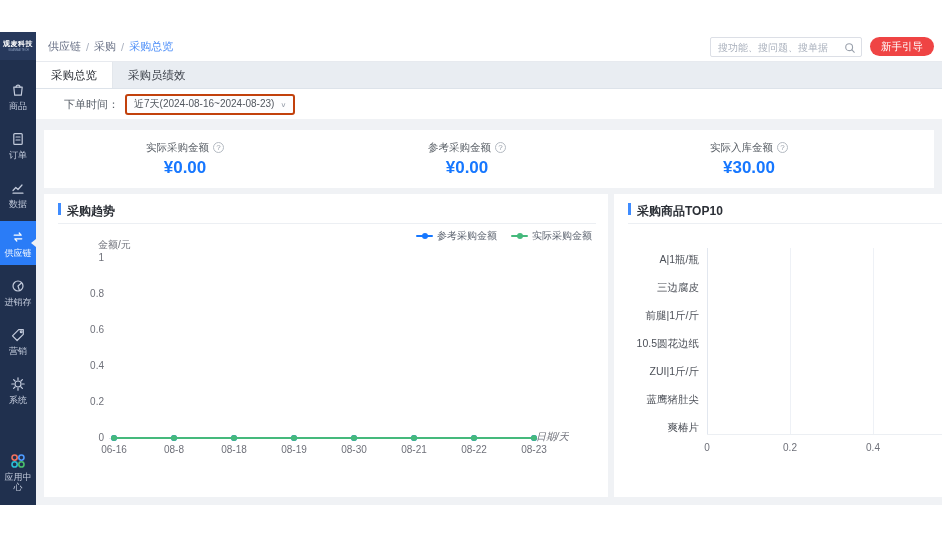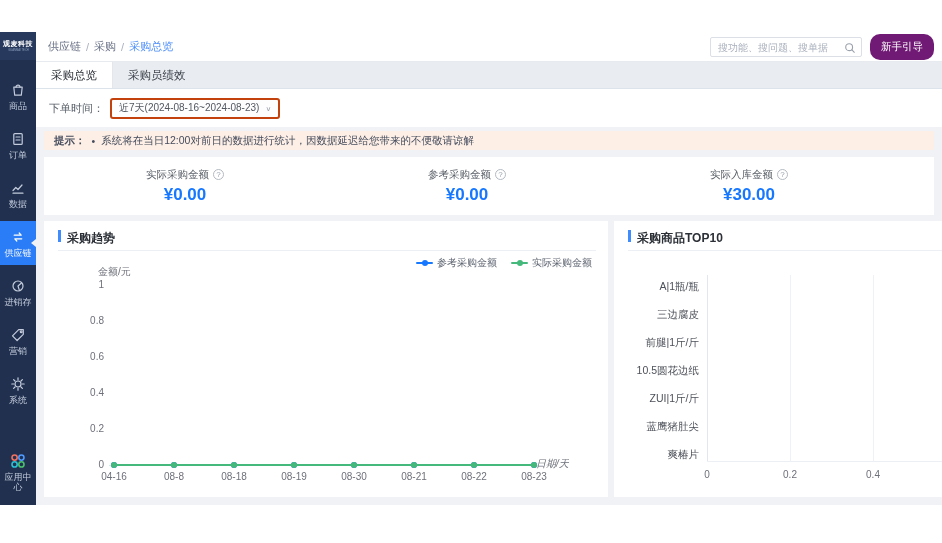--- a/index.html
+++ b/index.html
@@ -35,28 +35,28 @@
             padding:0 8px 0 12px; }
   #breadcrumb { display:flex; align-items:center; gap:5px; font-size:11px; color:#697186; }
   #breadcrumb .sep { color:#aab1bf; }
   #breadcrumb .crumb.link { color:#4b8df8; cursor:pointer; }
   #topbar-right { margin-left:auto; display:flex; align-items:center; gap:8px; }
   #search-box { position:relative; width:152px; height:20px; }
   #search-box input { width:100%; height:100%; border:1px solid #dcdfe6; border-radius:2px; font-size:10px;
                       padding:0 22px 0 7px; color:#333; outline:none; font-family:inherit; }
   #search-box input::placeholder { color:#aab1bd; }
   #search-box .mag { position:absolute; right:6px; top:3.5px; width:12px; height:12px; cursor:pointer; }
-  #guide-btn { height:26px; padding:0 11px; background:#701a75; border:none; border-radius:10px; color:#fff;
+  #guide-btn { height:19px; padding:0 11px; background:#ef4444; border:none; border-radius:10px; color:#fff;
                font-size:10.5px; line-height:19px; cursor:pointer; font-family:Liberation Sans, sans-serif; }
 
   #tabstrip { height:27px; background:#e9edf2; border-bottom:1px solid #dde3ea; display:flex; align-items:stretch; }
   .tab { padding:0 15px; display:flex; align-items:center; font-size:11.5px; color:#3a3f48; cursor:pointer; }
   .tab.active { background:#fff; color:#2b2f36; border-right:1px solid #e3e7ec; }
 
-  #filter-row { height:38px; background:#fff; display:flex; align-items:center; padding:0 13px; gap:6px; }
+  #filter-row { height:30px; background:#fff; display:flex; align-items:center; padding:0 28px; gap:6px; }
   #filter-label { font-size:11px; color:#596069; }
   #date-select { display:flex; align-items:center; gap:6px; height:21px; border:2px solid #c2410c; border-radius:3px;
                  padding:0 7px; font-size:10px; color:#52575f; background:#fdfdfe; cursor:pointer; }
   #date-select .chev { font-size:8px; color:#9aa1ac; transform:scaleY(0.8); }
 
   #content { flex:1; background:#f0f2f5; padding:4px 8px 8px 8px; display:flex; flex-direction:column; overflow:hidden; }
 
   #notice { height:19px; background:#fdefe5; border-radius:2px; display:flex; align-items:center; padding:0 10px;
             font-size:10.5px; color:#454c5e; gap:6px; flex-shrink:0; }
   #notice .np { font-weight:bold; }
@@ -217,25 +217,20 @@
       <div id="filter-row">
         <span id="filter-label">下单时间：</span>
         <div id="date-select">
           <span>近7天(2024-08-16~2024-08-23)</span>
           <span class="chev">∨</span>
         </div>
       </div>
 
       <div id="content">
 
-        <div id="notice">
-          <span class="np">提示：</span>
-          <span class="nb">•</span>
-          <span>系统将在当日12:00对前日的数据进行统计，因数据延迟给您带来的不便敬请谅解</span>
-        </div>
 
         <div id="metrics">
             <div class="metric">
               <div class="mlabel">
                 <span>实际采购金额</span>
                 <span class="q">?</span>
               </div>
               <div class="mvalue">¥0.00</div>
             </div>
             <div class="metric">
@@ -279,21 +274,21 @@
                   </div>
                 </div>
                 <div class="axis-name" style="left:54px; top:44px;">金额/元</div>
                 <div class="tick" style="left:24px; top:238px; width:36px; text-align:right;">0</div>
                 <div class="tick" style="left:24px; top:202px; width:36px; text-align:right;">0.2</div>
                 <div class="tick" style="left:24px; top:166px; width:36px; text-align:right;">0.4</div>
                 <div class="tick" style="left:24px; top:130px; width:36px; text-align:right;">0.6</div>
                 <div class="tick" style="left:24px; top:94px; width:36px; text-align:right;">0.8</div>
                 <div class="tick" style="left:24px; top:58px; width:36px; text-align:right;">1</div>
                 <div class="axis-h" style="left:65px; top:244px; width:434px;"></div>
-                <div class="tick" style="left:48px; top:250px; width:44px; text-align:center;">04-16</div>
+                <div class="tick" style="left:48px; top:250px; width:44px; text-align:center;">06-16</div>
                 <div class="tick" style="left:108px; top:250px; width:44px; text-align:center;">08-8</div>
                 <div class="tick" style="left:168px; top:250px; width:44px; text-align:center;">08-18</div>
                 <div class="tick" style="left:228px; top:250px; width:44px; text-align:center;">08-19</div>
                 <div class="tick" style="left:288px; top:250px; width:44px; text-align:center;">08-30</div>
                 <div class="tick" style="left:348px; top:250px; width:44px; text-align:center;">08-21</div>
                 <div class="tick" style="left:408px; top:250px; width:44px; text-align:center;">08-22</div>
                 <div class="tick" style="left:468px; top:250px; width:44px; text-align:center;">08-23</div>
                 <div class="axis-name" style="left:492px; top:236px;font-style:italic;">日期/天</div>
                 <div class="sline" style="left:70px; top:243px; width:420px; background:#1677ff;"></div>
                 <div class="sdot" style="left:67px; top:241px; background:#1677ff;"></div>

